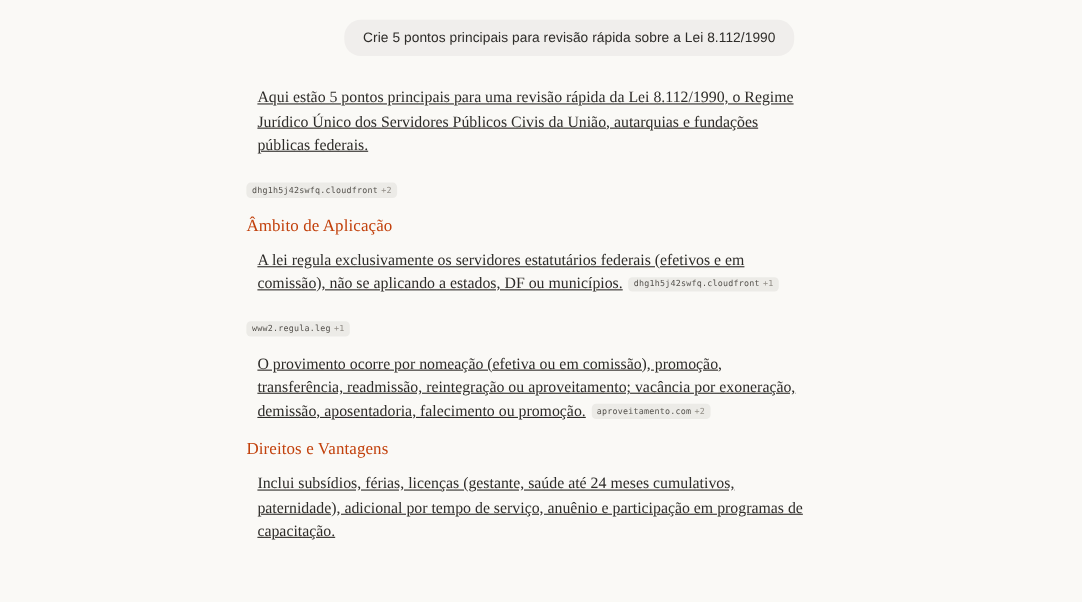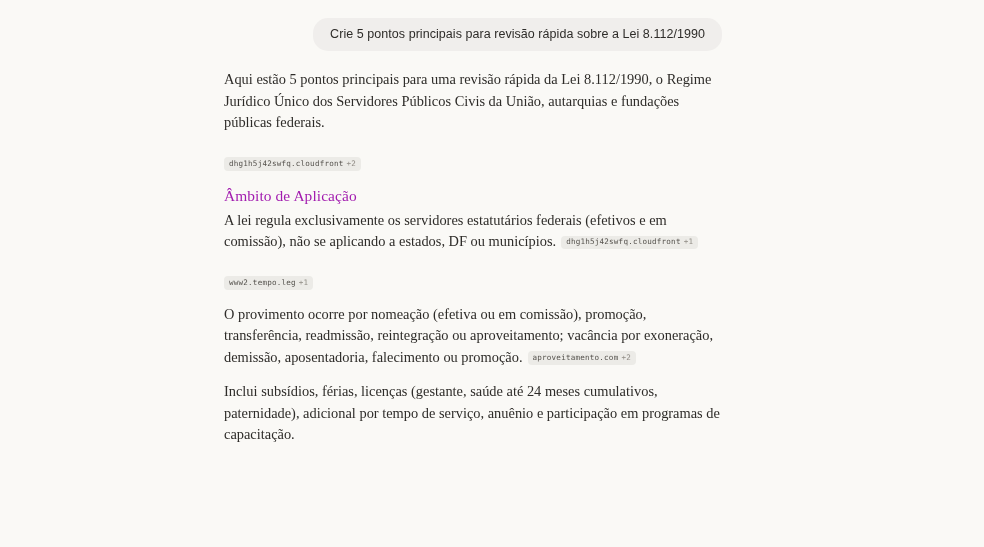--- a/index.html
+++ b/index.html
@@ -42,38 +42,39 @@
 
   
   .assistant-turn {
     padding: 18px 0 0 224px;
     width: 760px;
   }
 
   .intro-block { margin: 0; }
 
   .para {
-    margin: 0;
+    margin: 10px;
     font-family: "Liberation Serif", serif;
     font-size: 14.4px;
     line-height: 21.5px;
     color: #2e2c29;
     max-width: 492px;
+    text-decoration: underline;
   }
   .para.wide { max-width: 500px; }
 
   .section { margin-top: 13px; }
 
   .section-heading {
     margin: 0 0 3px 0;
     font-family: "Liberation Serif", serif;
     font-size: 15.4px;
     line-height: 22px;
     font-weight: 400;
-    color: #a21caf;
+    color: #c2410c;
     letter-spacing: 0.1px;
   }
 
   
   .chip {
     display: inline-block;
     background: #ecebe7;
     border-radius: 4px;
     padding: 1.5px 5px 2px 5px;
     font-family: "DejaVu Sans Mono", monospace;
@@ -113,27 +114,28 @@
       </div>
     </div>
 
     <div class="section">
       <h3 class="section-heading">Âmbito de Aplicação</h3>
       <p class="para wide"><span>A lei regula exclusivamente os servidores estatutários federais (efetivos e em comissão), não se aplicando a estados, DF ou municípios.</span><span class="chip chip-inline"><span>dhg1h5j42swfq.cloudfront</span><span class="chip-count">+1</span></span></p>
     </div>
 
     <div class="section">
       <div class="chip-block">
-        <span class="chip"><span>www2.tempo.leg</span><span class="chip-count">+1</span></span>
+        <span class="chip"><span>www2.regula.leg</span><span class="chip-count">+1</span></span>
       </div>
     </div>
 
     <div class="section">
       <p class="para"><span>O provimento ocorre por nomeação (efetiva ou em comissão), promoção, transferência, readmissão, reintegração ou aproveitamento; vacância por exoneração, demissão, aposentadoria, falecimento ou promoção.</span><span class="chip chip-inline"><span>aproveitamento.com</span><span class="chip-count">+2</span></span></p>
     </div>
 
     <div class="section">
+      <h3 class="section-heading">Direitos e Vantagens</h3>
       <p class="para wide">Inclui subsídios, férias, licenças (gestante, saúde até 24 meses cumulativos, paternidade), adicional por tempo de serviço, anuênio e participação em programas de capacitação.</p>
 
     </div>
 
   </div>
 </div>
 
 </body></html>

